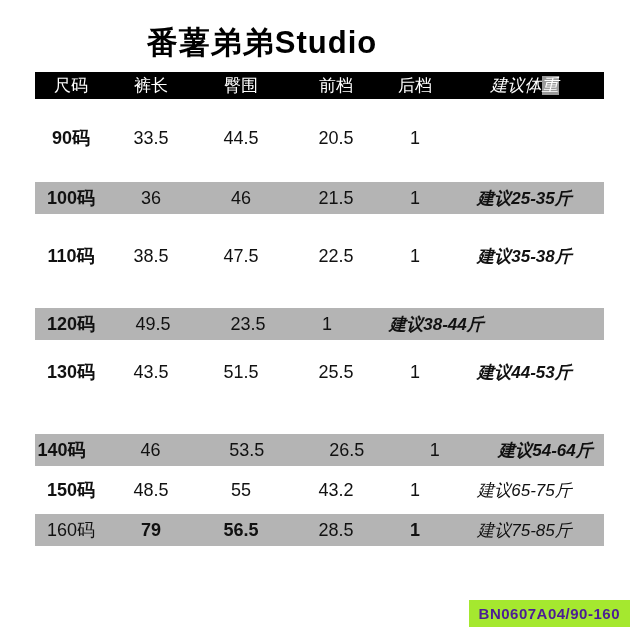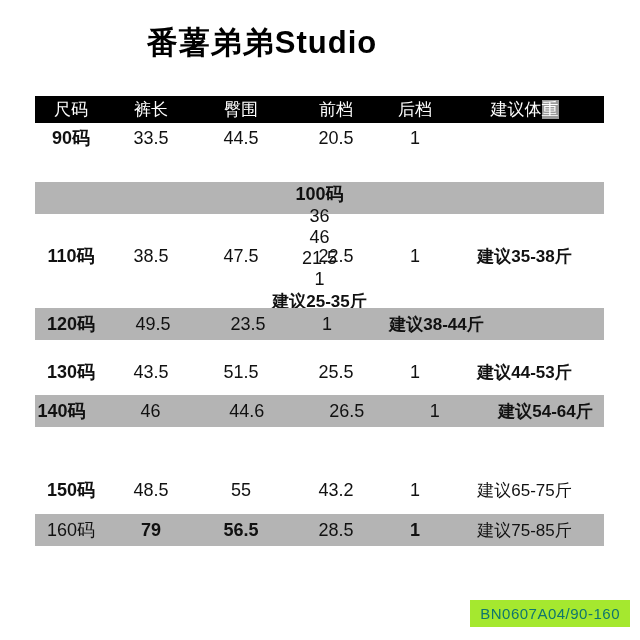--- a/index.html
+++ b/index.html
@@ -22,70 +22,70 @@
     position:absolute;
     top:22px;left:0;width:524px;
     text-align:center;
     font-size:31px;
     font-weight:700;
     letter-spacing:1px;
     color:#000;
   }
   .header-bar{
     position:absolute;
-    top:96px;left:35px;width:569px;height:27px;
+    top:72px;left:35px;width:569px;height:27px;
     background:var(--header-bg);
     color:var(--header-text);
     display:flex;
     align-items:center;
     font-size:17px;
   }
   .row{
     position:absolute;
     left:35px;width:569px;height:32px;
     display:flex;
     align-items:center;
     font-size:18px;
   }
   .row.shaded{background:var(--shade);}
   
   .row:nth-child(1){top:122px;}
-  .row:nth-child(2){top:182px;flex-direction:column;}
+  .row:nth-child(2){top:182px;}
   .row:nth-child(3){top:240px;}
   .row:nth-child(4){top:308px;}
   .row:nth-child(5){top:356px;}
-  .row:nth-child(6){top:395px;gap:30px;}
+  .row:nth-child(6){top:434px;gap:30px;}
   .row:nth-child(7){top:474px;}
   .row:nth-child(8){top:514px;}
   
   .c0{width:72px;}
   .c1{width:88px;}
   .c2{width:92px;}
   .c3{width:98px;}
   .c4{width:60px;}
-  .c5{width:159px;}
+  .c5{width:159px;font-style:italic;}
   .cell{text-align:center;white-space:nowrap;}
   
   .row .c0{font-weight:700;}
   .row .c5{font-weight:700;font-size:17px;}
   .row:nth-child(7) .c5{font-weight:400;}
   .row:nth-child(8) .c0{font-weight:400;}
   .row:nth-child(8) .c5{font-weight:400;}
   .row:nth-child(8) .c1,
   .row:nth-child(8) .c2,
   .row:nth-child(8) .c4{font-weight:700;}
   .hl{background:#9a9a9a;}
   .badge{
     position:absolute;
     top:600px;right:10px;
     height:27px;
     background:var(--badge-bg);
-    color:#0f766e;
+    color:#4c1d95;
     font-size:15px;
-    font-weight:400;
+    font-weight:700;
     line-height:27px;
     padding:0 10px;
     letter-spacing:0.5px;
     white-space:nowrap;
   }
 </style>
 </head>
 <body>
 
 <div class="title">番薯弟弟Studio</div>
@@ -134,21 +134,21 @@
       <div class="cell c0">130码</div>
       <div class="cell c1">43.5</div>
       <div class="cell c2">51.5</div>
       <div class="cell c3">25.5</div>
       <div class="cell c4">1</div>
       <div class="cell c5">建议44-53斤</div>
     </div>
     <div class="row shaded">
       <div class="cell c0">140码</div>
       <div class="cell c1">46</div>
-      <div class="cell c2">44.6</div>
+      <div class="cell c2">53.5</div>
       <div class="cell c3">26.5</div>
       <div class="cell c4">1</div>
       <div class="cell c5">建议54-64斤</div>
     </div>
     <div class="row">
       <div class="cell c0">150码</div>
       <div class="cell c1">48.5</div>
       <div class="cell c2">55</div>
       <div class="cell c3">43.2</div>
       <div class="cell c4">1</div>

